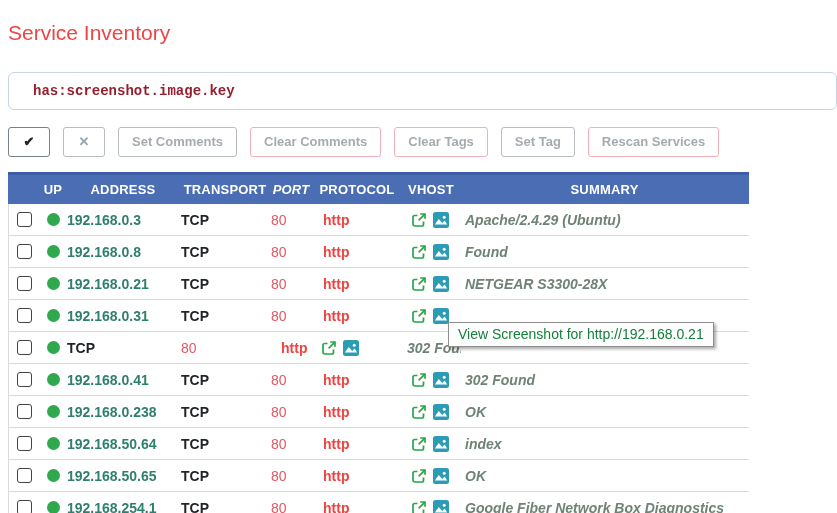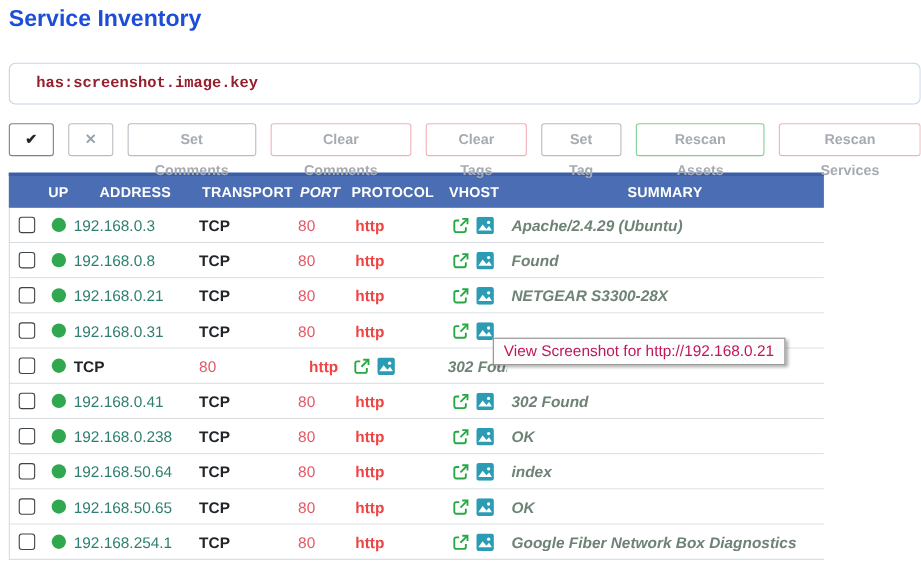--- a/index.html
+++ b/index.html
@@ -13,21 +13,21 @@
     --dot-green:#2fa84f;
     --search-red:#961f2d;
     --row-border:#d8dbdf;
   }
   *{box-sizing:border-box;margin:0;padding:0;}
   html,body{width:837px;height:513px;overflow:hidden;background:#fff;
     font-family:"Liberation Sans",sans-serif;}
   .page{position:relative;width:837px;height:513px;}
 
   
-  .page-title{margin:6px 0 0 8px;font-size:21px;font-weight:700;color:#1d4ed8;}
+  .page-title{margin:21px 0 0 8px;font-size:21px;font-weight:400;color:#ef4444;}
 
   
   .search-wrap{margin:27px 0 0 8px;width:829px;}
   .search-input{width:100%;height:38px;border:1px solid #c8d3e6;border-radius:6px;
     padding:0 24px;font-family:"Liberation Mono",monospace;font-weight:700;
     font-size:14px;color:var(--search-red);outline:none;background:#fff;}
 
   
   .toolbar{margin:17px 0 0 8px;display:flex;gap:13px;align-items:center;}
   .btn{height:30px;background:#fff;border-radius:3px;border:1px solid #b8bdc2;
@@ -50,33 +50,33 @@
     letter-spacing:.2px;}
   .th-port{font-style:italic;}
   .tbody .tr{height:32px;background:#fff;border-bottom:1px solid var(--row-border);
     border-left:1px solid var(--row-border);}
   .td{font-size:14px;}
   .checkbox{display:inline-block;width:15px;height:15px;margin-left:8px;
     border:1.5px solid #3f4447;border-radius:3px;background:#fff;cursor:pointer;vertical-align:middle;}
   .dot{display:inline-block;width:13px;height:13px;border-radius:50%;
     background:var(--dot-green);vertical-align:middle;margin-left:6px;}
   .td-up,.td-check{line-height:0;}
-  .addr{color:var(--addr-green);font-weight:400;text-decoration:none;cursor:pointer;margin-top:24px;}
+  .addr{color:var(--addr-green);font-weight:700;text-decoration:none;cursor:pointer;margin-top:24px;}
   .td-trans{font-weight:700;color:#212529;}
   .td-port{font-weight:400;color:var(--port-red);text-align:left;}
   .td-proto{font-weight:700;color:#ef4444;padding-left:10px;}
   .td-vhost{display:flex;gap:6px;padding-left:8px;align-items:center;}
   .vhost-ico{width:16px;height:16px;display:inline-block;cursor:pointer;line-height:0;}
   .td-summary{font-weight:700;font-style:italic;color:var(--summary-green);
     padding-left:4px;white-space:nowrap;overflow:hidden;}
 
   
   .tooltip{position:absolute;left:448px;top:301px;background:#fdfdfd;
     border:1px solid #8f8f8f;box-shadow:2px 2px 3px rgba(0,0,0,.35);
-    padding:3px 9px 4px 9px;font-size:14px;color:#be185d;white-space:nowrap;z-index:10;}
+    padding:3px 9px 4px 9px;font-size:14px;color:#15803d;white-space:nowrap;z-index:10;}
 </style>
 </head>
 <body>
 
 <div class="page">
 
   <h1 class="page-title">Service Inventory</h1>
 
   <div class="search-wrap">
     <input class="search-input" type="text" value="has:screenshot.image.key" style="">
@@ -86,21 +86,20 @@
     <button class="btn btn-icon btn-check">
       <span>✔</span>
     </button>
     <button class="btn btn-icon btn-x">
       <span>✕</span>
     </button>
     <button class="btn btn-gray">Set Comments</button>
     <button class="btn btn-red">Clear Comments</button>
     <button class="btn btn-red">Clear Tags</button>
     <button class="btn btn-gray">Set Tag</button>
-    <button class="btn btn-green">Rescan Assets</button>
     <button class="btn btn-red">Rescan Services</button>
   </div>
 
   <div class="table">
     <div class="tr thead">
       <div class="th"></div>
       <div class="th">UP</div>
       <div class="th">ADDRESS</div>
       <div class="th">TRANSPORT</div>
       <div class="th th-port">PORT</div>

